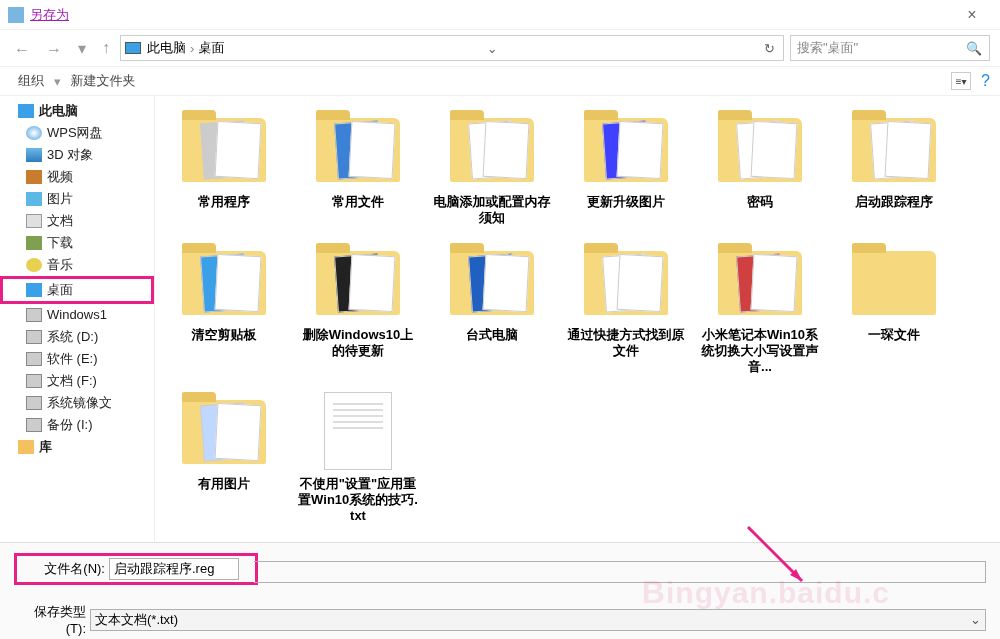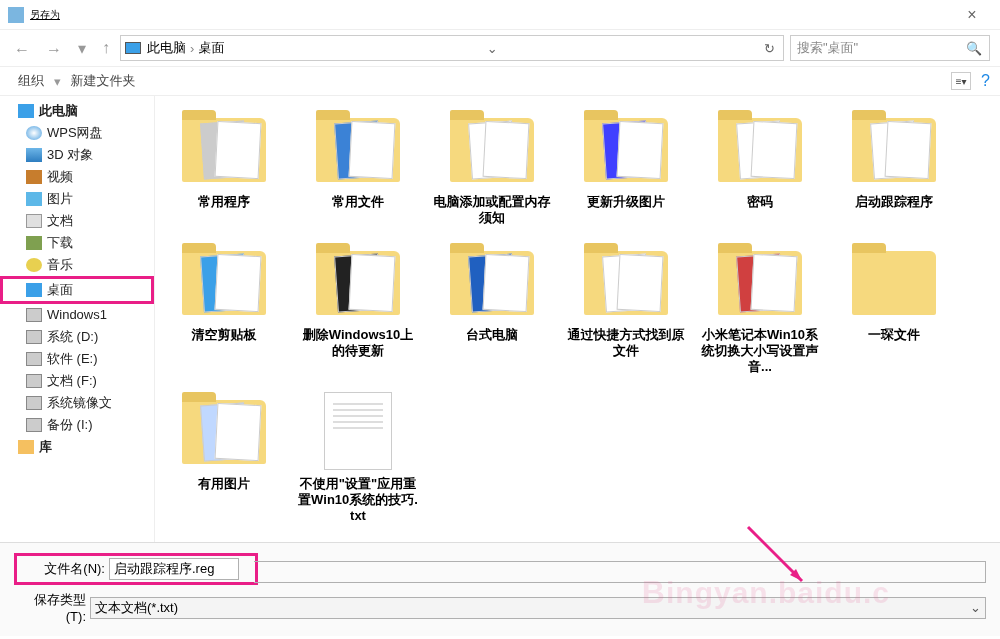--- a/index.html
+++ b/index.html
@@ -1,20 +1,20 @@
 <!DOCTYPE html>
 <html><head>
 <meta charset="utf-8">
 <style>
 * { box-sizing: border-box; margin: 0; padding: 0; font-family: "Microsoft YaHei", "Segoe UI", sans-serif; }
 body { width: 1000px; height: 639px; background: #fff; overflow: hidden; position: relative; }
 
 .titlebar { height: 30px; display: flex; align-items: center; padding: 0 8px; border-bottom: 1px solid #eee; }
 .titlebar .ticon { width: 16px; height: 16px; background: #7bb6e0; margin-right: 6px; }
-.titlebar .ttext { font-size: 10px; color: #000000; flex: 1; text-decoration: underline; }
+.titlebar .ttext { font-size: 13px; color: #a21caf; flex: 1; text-decoration: underline; }
 .titlebar .close { width: 40px; text-align: center; font-size: 16px; color: #666; cursor: pointer; }
 
 .navbar { height: 36px; display: flex; align-items: center; padding: 4px 10px; gap: 6px; }
 .navarrows { display: flex; gap: 8px; color: #999; font-size: 16px; }
 .navarrows span { padding: 2px 4px; }
 .addrbar { flex: 1; height: 26px; border: 1px solid #ccc; display: flex; align-items: center; padding: 0 4px; font-size: 13px; }
 .addrbar .monitor { width: 16px; height: 12px; background: #3ba0e8; border: 1px solid #555; margin-right: 6px; }
 .addrbar .sep { margin: 0 4px; color: #888; }
 .addrbar .drop { margin-left: auto; color: #666; padding: 0 4px; }
 .searchbox { width: 200px; height: 26px; border: 1px solid #ccc; display: flex; align-items: center; padding: 0 6px; font-size: 13px; color: #888; }
@@ -295,21 +295,21 @@
 </div>
 
 <div class="bottom">
   <div class="frow1wrap">
     <div class="frow frow1">
       <span class="flab">文件名(N):</span>
       <input class="finput" value="启动跟踪程序.reg" style="">
     </div>
     <div class="frow1rest"></div>
   </div>
-  <div class="frow" style="margin-top:0">
+  <div class="frow" style="margin-top:12px">
     <span class="flab">保存类型(T):</span>
     <div class="fselect">
       <span>文本文档(*.txt)</span>
       <span class="dd">⌄</span>
     </div>
   </div>
 </div>
 
 <div class="arrow-annot">
   <svg viewBox="0 0 80 80">

